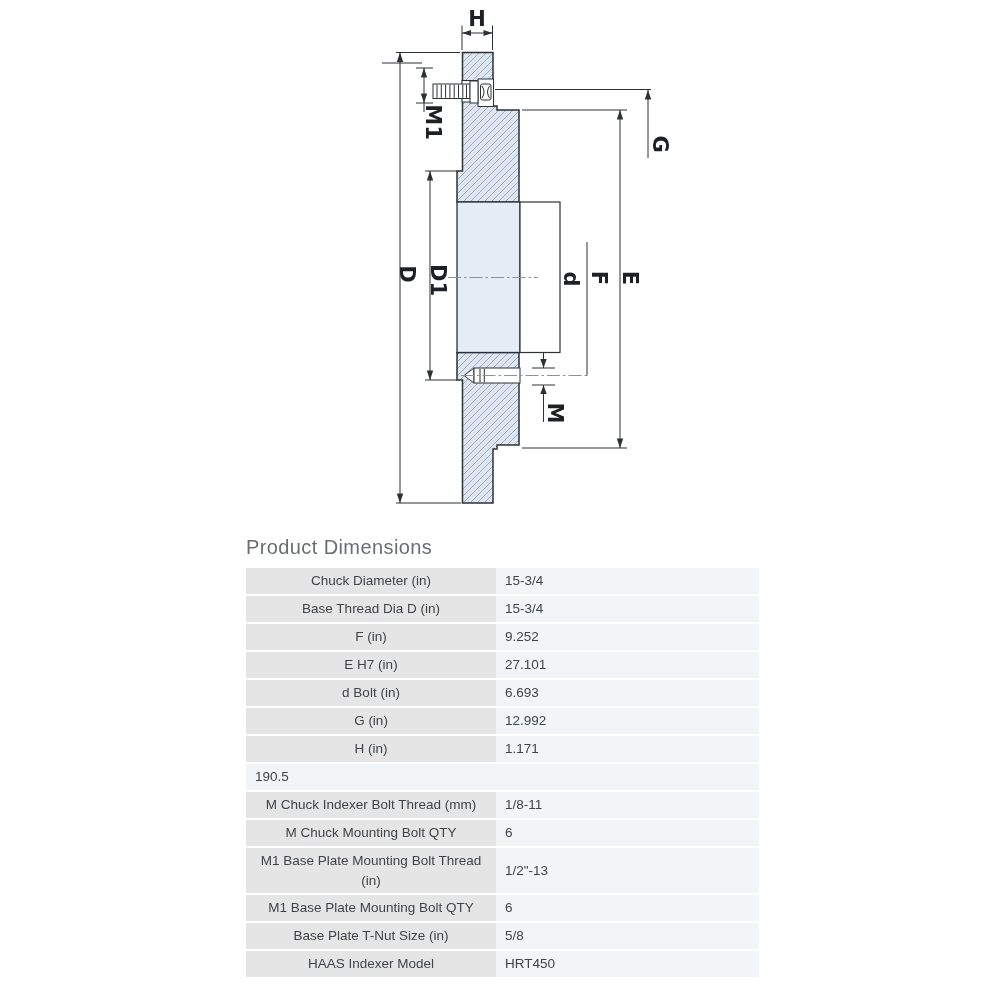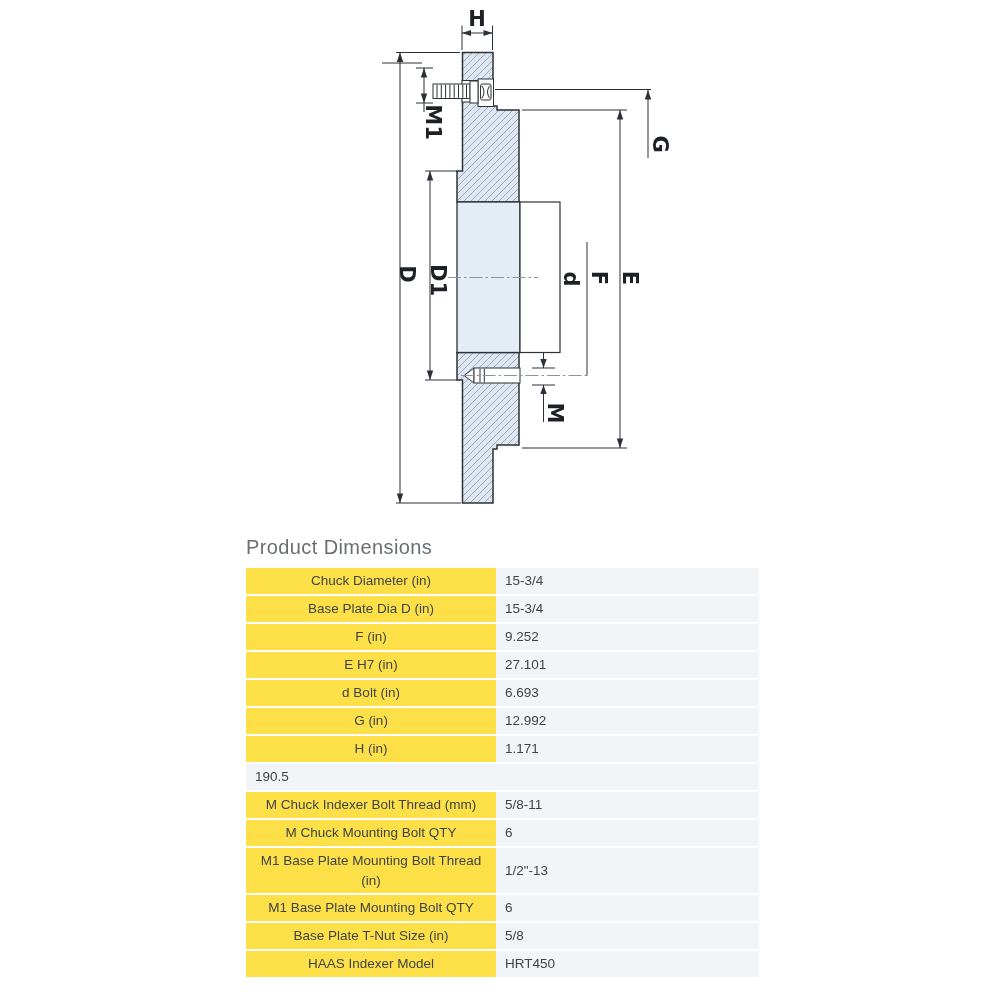--- a/index.html
+++ b/index.html
@@ -21,21 +21,21 @@
     position:absolute;left:246px;top:568px;width:513px;
     display:flex;flex-direction:column;
   }
   .spec-row{display:flex;margin-bottom:2px;}
   .spec-cell{
     font-size:13.5px;color:#3f444a;line-height:1.45;
     display:flex;align-items:center;box-sizing:border-box;
     padding-top:3px;padding-bottom:3px;min-height:26px;
   }
   .spec-label{
-    width:250px;background:#fde047;justify-content:center;text-align:center;
+    width:250px;background:#e5e5e5;justify-content:center;text-align:center;
     padding-left:6px;padding-right:6px;
   }
   .spec-value{
     flex:1;background:#f1f5f8;justify-content:flex-start;text-align:left;
     padding-left:9px;padding-right:6px;
   }
 </style>
 </head>
 <body>
 
@@ -122,21 +122,21 @@
   </svg>
 
   <div class="section-title">Product Dimensions</div>
 
   <div class="spec-table">
     <div class="spec-row">
       <div class="spec-cell spec-label">Chuck Diameter (in)</div>
       <div class="spec-cell spec-value">15-3/4</div>
     </div>
     <div class="spec-row">
-      <div class="spec-cell spec-label">Base Plate Dia D (in)</div>
+      <div class="spec-cell spec-label">Base Thread Dia D (in)</div>
       <div class="spec-cell spec-value">15-3/4</div>
     </div>
     <div class="spec-row">
       <div class="spec-cell spec-label">F (in)</div>
       <div class="spec-cell spec-value">9.252</div>
     </div>
     <div class="spec-row">
       <div class="spec-cell spec-label">E H7 (in)</div>
       <div class="spec-cell spec-value">27.101</div>
     </div>
@@ -150,21 +150,21 @@
     </div>
     <div class="spec-row">
       <div class="spec-cell spec-label">H (in)</div>
       <div class="spec-cell spec-value">1.171</div>
     </div>
     <div class="spec-row">
       <div class="spec-cell spec-value">190.5</div>
     </div>
     <div class="spec-row">
       <div class="spec-cell spec-label">M Chuck Indexer Bolt Thread (mm)</div>
-      <div class="spec-cell spec-value">5/8-11</div>
+      <div class="spec-cell spec-value">1/8-11</div>
     </div>
     <div class="spec-row">
       <div class="spec-cell spec-label">M Chuck Mounting Bolt QTY</div>
       <div class="spec-cell spec-value">6</div>
     </div>
     <div class="spec-row">
       <div class="spec-cell spec-label">M1 Base Plate Mounting Bolt Thread (in)</div>
       <div class="spec-cell spec-value">1/2"-13</div>
     </div>
     <div class="spec-row">

